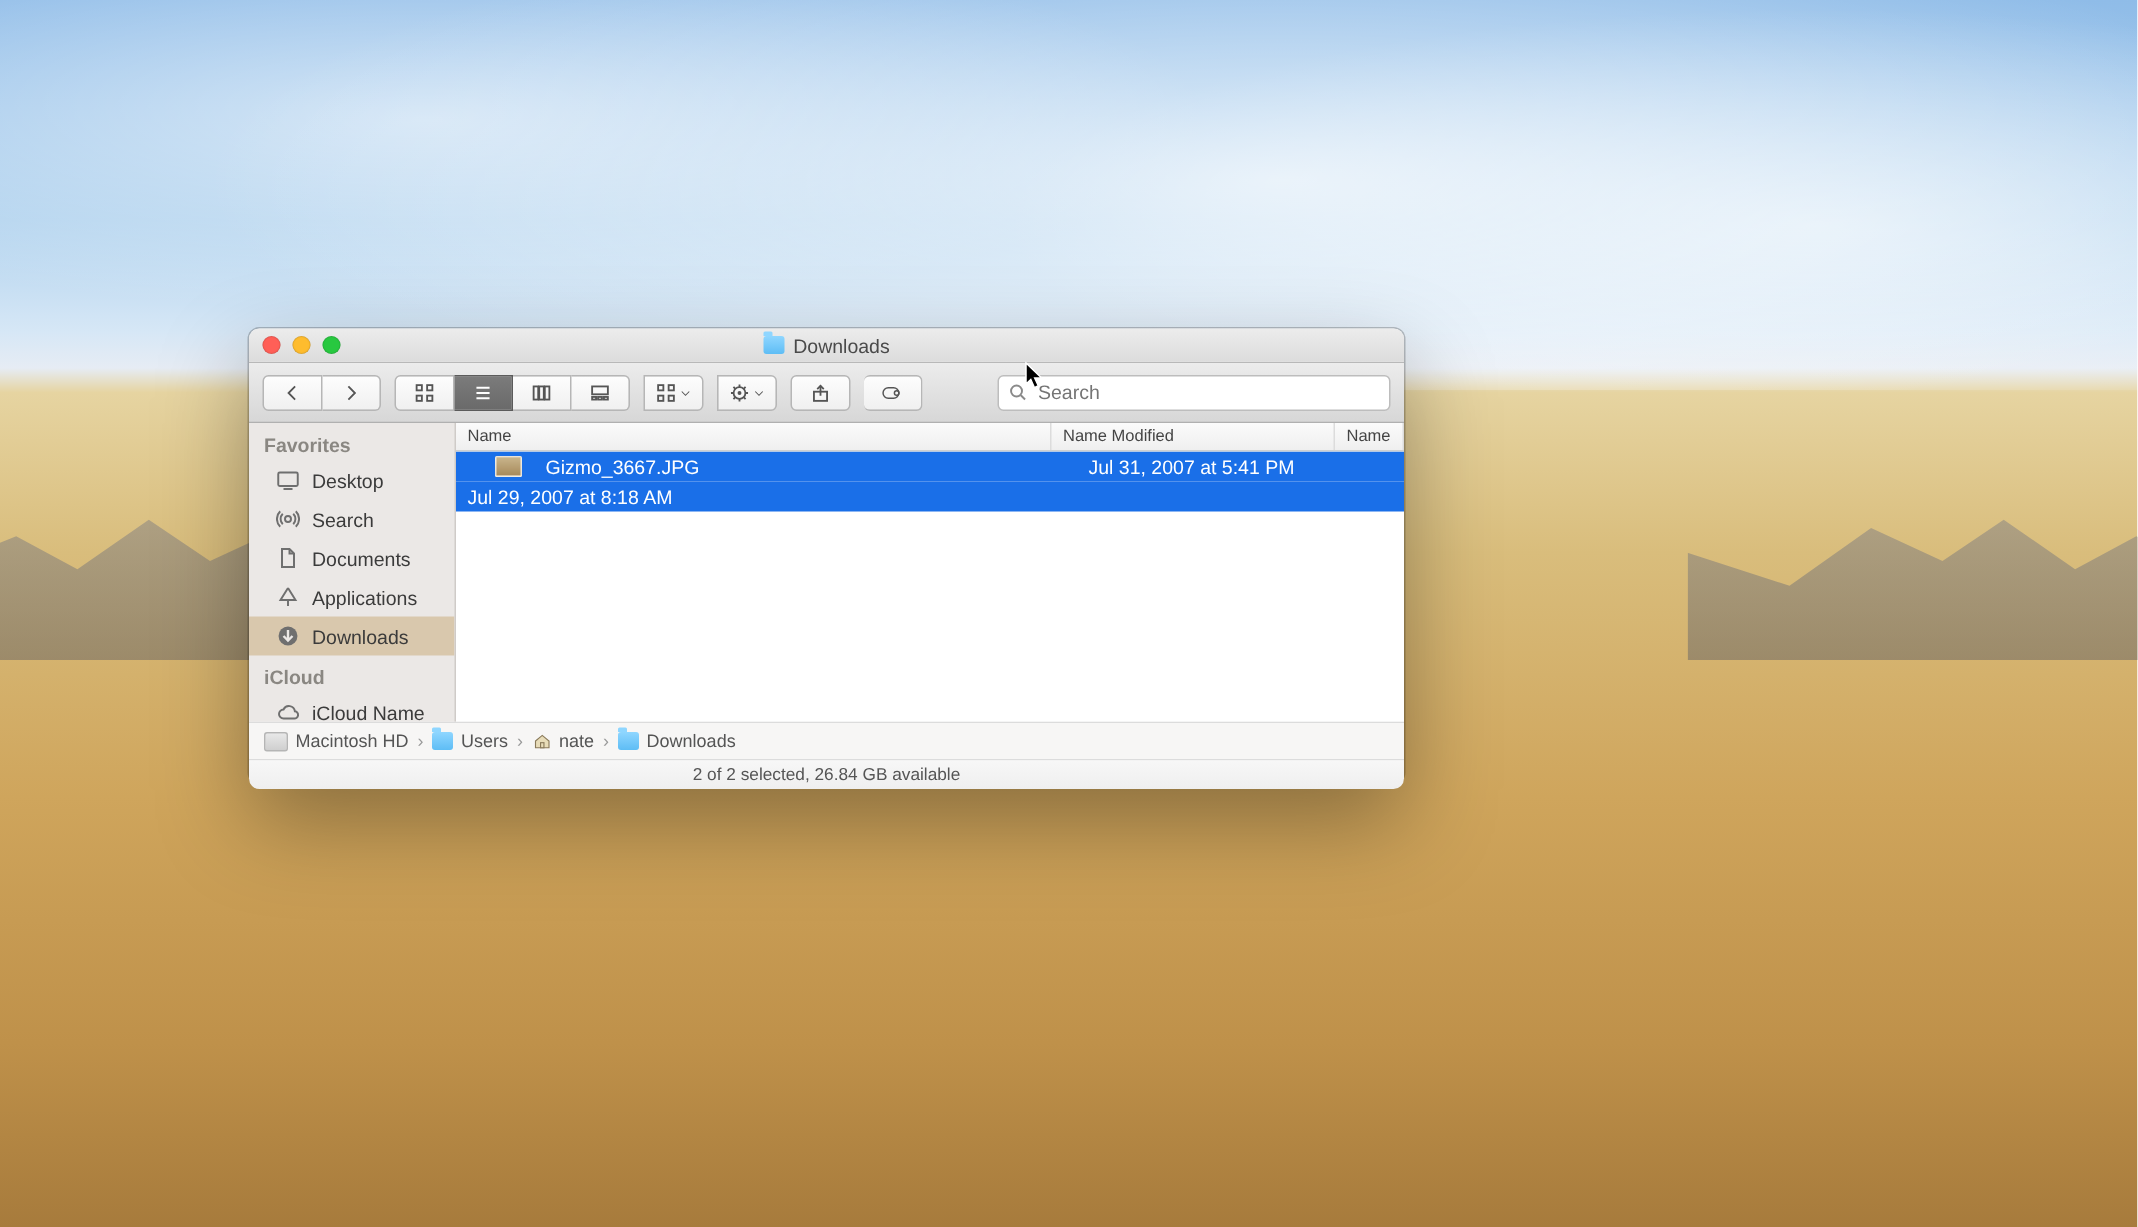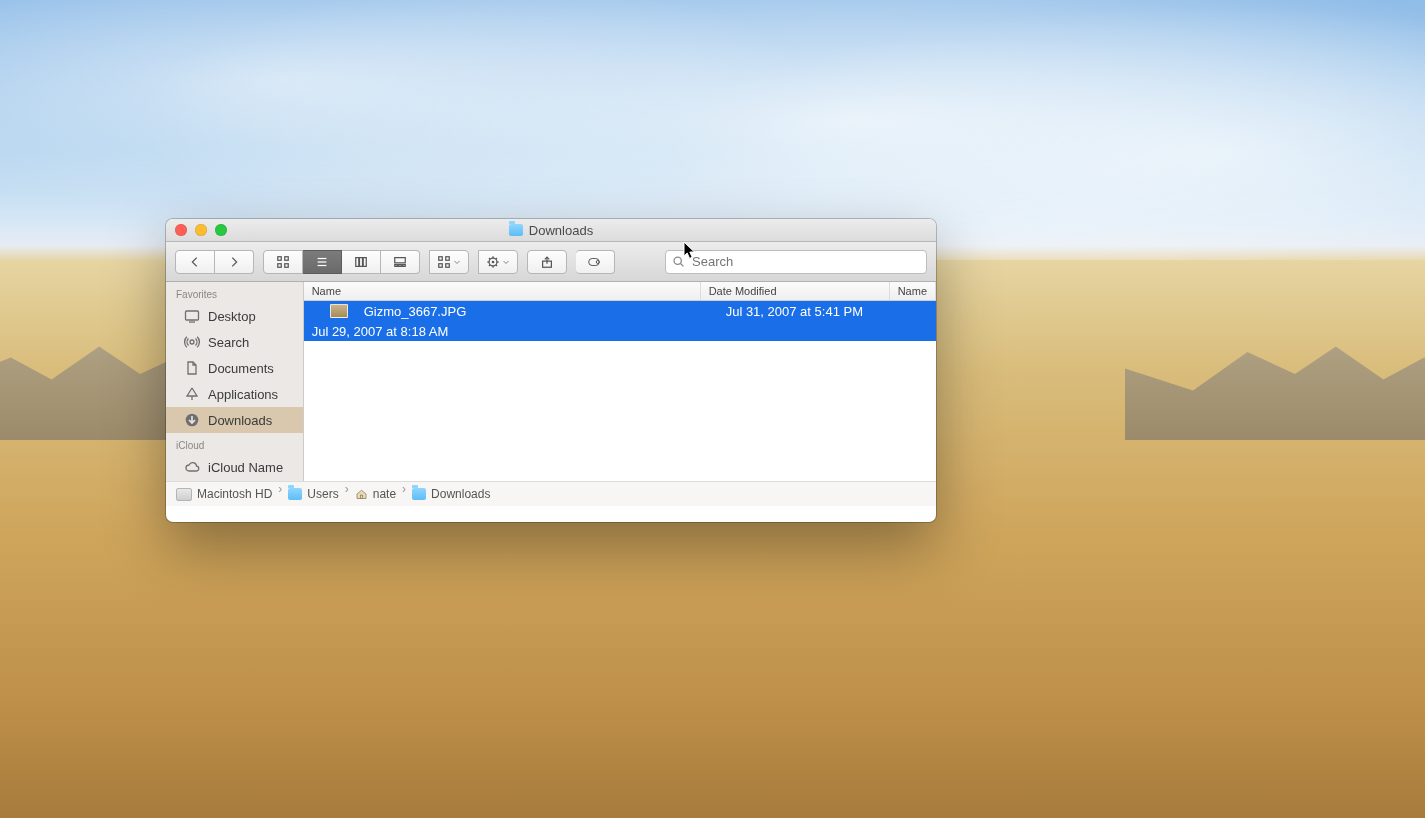--- a/index.html
+++ b/index.html
@@ -28,42 +28,42 @@
 .btn + .btn{border-left:none}
 .btn.single{border-radius:4px}
 .btn.active{background:linear-gradient(#7b7b7b,#6a6a6a);color:#fff;border-color:#5b5b5b}
 .btn svg{width:14px;height:14px;stroke:#555;fill:none;stroke-width:1.4}
 .btn.active svg{stroke:#fff}
 .search{flex:1;max-width:248px;margin-left:auto;height:22px;border:1px solid #bdbdbd;border-radius:4px;background:#fff;display:flex;align-items:center;padding:0 6px;color:#8a8a8a}
 .search svg{width:13px;height:13px;stroke:#8a8a8a;fill:none;stroke-width:1.6;margin-right:5px}
 .search input{border:none;outline:none;flex:1;font-size:13px;background:transparent}
 .body{display:flex;height:calc(100% - 22px - 39px - 24px - 19px)}
 .sidebar{width:175px;background:#ebe8e6;border-right:1px solid #cfcbc8;overflow:hidden}
-.sb-head{font-size:10px;color:#8a8782;padding:7px 10px 3px;font-weight:400}
+.sb-head{font-size:13px;color:#8a8782;padding:7px 10px 3px;font-weight:700}
 .sb-item{display:flex;align-items:center;gap:8px;padding:3px 10px 3px 18px;font-size:13px;color:#3b3b3b;height:20px}
 .sb-item.selected{background:#d9c8ad}
 .sb-item .ic{width:16px;height:16px;display:flex;align-items:center;justify-content:center}
 .sb-item svg{width:16px;height:16px;stroke:#6f6f6f;fill:none;stroke-width:1.3}
 .sb-item.selected svg{stroke:#555}
 .list{flex:1;display:flex;flex-direction:column;background:#fff}
 .cols{display:flex;height:18px;background:linear-gradient(#fbfbfb,#efefef);border-bottom:1px solid #cfcfcf;font-size:11px;color:#444}
 .col{display:flex;align-items:center;padding:0 8px;border-right:1px solid #dcdcdc}
 .col.cname{flex:0 0 380px}
 .col.cdate{flex:0 0 172px}
 .col.csize{flex:1;justify-content:flex-end}
 .rows{flex:1;overflow:auto}
 .row{display:flex;align-items:center;height:20px;font-size:13px}
 .row.selected{background:#1a6fe8;color:#fff}
 .row .rc{padding:0 8px;display:flex;align-items:center;gap:16px}
 .row .rname{flex:0 0 380px;padding-left:26px}
 .row .rdate{flex:0 0 172px}
 .row .rsize{flex:1;justify-content:flex-end}
 .thumb{width:16px;height:12px;border:1px solid rgba(0,0,0,.45);background:linear-gradient(#c8b48b,#a78a5b);border-radius:1px}
 .row.selected .thumb{border-color:rgba(255,255,255,.75)}
-.pathbar{height:24px;border-top:1px solid #dcdcdc;background:#f7f6f5;display:flex;gap:4px;padding:0 10px;font-size:12px;color:#555}
+.pathbar{height:24px;border-top:1px solid #dcdcdc;background:#f7f6f5;display:flex;align-items:center;gap:4px;padding:0 10px;font-size:12px;color:#555}
 .pathbar .seg{display:flex;align-items:center;gap:5px}
 .pathbar .chev{color:#9a9a9a;padding:0 2px}
 .hd-ico{width:14px;height:11px;border-radius:2px;background:linear-gradient(#e8e8e8,#cfcfcf);border:1px solid #b5b5b5}
 .home-ico{width:13px;height:12px}
 .status{height:19px;border-top:1px solid #dcdcdc;background:linear-gradient(#f7f7f7,#efefef);border-radius:0 0 7px 7px;display:flex;align-items:center;justify-content:center;font-size:11.5px;color:#555}
 .cursor{position:absolute;left:683px;top:241px;width:14px;height:20px}
 .cursor svg{width:14px;height:20px}
 </style>
 </head>
 <body>
@@ -253,21 +253,21 @@
                 <path d="M5 12a3 3 0 0 1 0-6 4 4 0 0 1 7.6 1.2A2.4 2.4 0 0 1 12 12z"></path>
               </svg>
             </span>
           <span>iCloud Name</span>
         </div>
       </div>
 
       <div class="list">
         <div class="cols">
           <div class="col cname">Name</div>
-          <div class="col cdate">Date Modified</div>
+          <div class="col cdate">Name Modified</div>
           <div class="col csize">Name</div>
         </div>
         <div class="rows">
           <div class="row selected">
             <div class="rc rname">
                 <span class="thumb"></span>
                 <span>Gizmo_3667.JPG</span>
               </div>
             <div class="rc rdate">
                 <span>Jul 31, 2007 at 5:41 PM</span>
@@ -302,20 +302,23 @@
           </svg>
         <span>nate</span>
       </span>
         <span class="chev">›</span>
       <span class="seg">
         <span class="folder-ico"></span>
         <span>Downloads</span>
       </span>
     </div>
 
+    <div class="status">
+      <span>2 of 2 selected, 26.84 GB available</span>
+    </div>
   </div>
 
   <div class="cursor">
     <svg viewBox="0 0 14 20">
         <path d="M1 1l0 14 3.2-3 2.4 5.4 2.6-1.2-2.4-5.2 4.6 0z" fill="#000" stroke="#fff" stroke-width="1"></path>
       </svg>
   </div>
 </div>
 
 </body></html>

